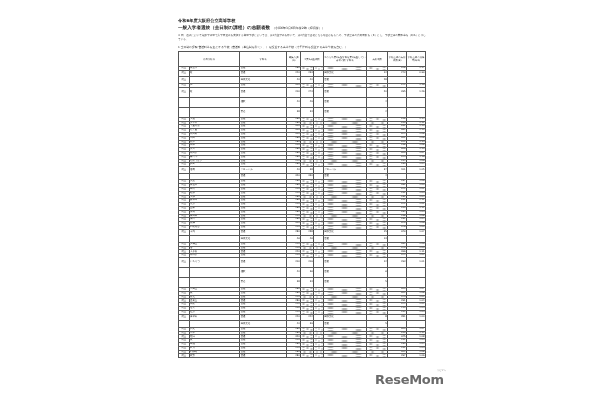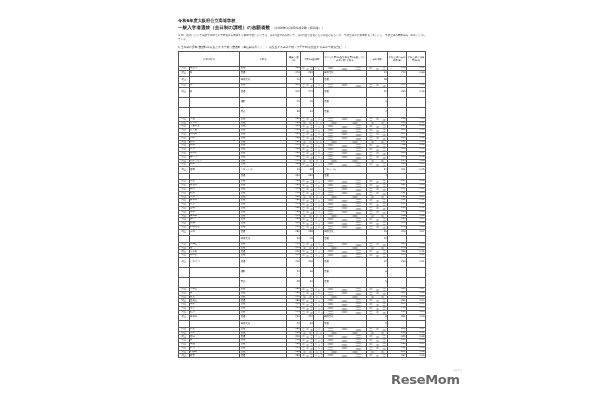--- a/index.html
+++ b/index.html
@@ -14,21 +14,21 @@
   table { border-collapse:collapse; width:248px; table-layout:fixed; margin-top:2px; }
   td, th { border:0.5px solid #555; font-size:2.4px; line-height:2.6px; height:2.8px; padding:0 0.5px;
            white-space:nowrap; overflow:hidden; font-weight:normal; }
   th { height:14px; text-align:center; white-space:normal; line-height:3px; font-size:2.4px; }
   td.num { text-align:right; }
   td.c { text-align:center; }
   tr.big td { height:9px; }
   tr.mid td { height:5.6px; }
   td.slash { background:linear-gradient(to top right, transparent 46%, #777 48%, #777 52%, transparent 54%); }
   .logo { position:absolute; left:375px; top:372px; font-family:"DejaVu Sans", sans-serif;
-          font-weight:bold; font-size:13px; color:#6b6b6b; letter-spacing:-0.3px;margin-left:16px; }
+          font-weight:bold; font-size:13px; color:#6b6b6b; letter-spacing:-0.3px; }
   .logo .small { position:absolute; right:-2px; top:-3px; font-size:2.5px; color:#999; font-weight:normal; }
 </style>
 </head>
 <body>
 
 <div class="page">
   <div class="t1">令和6年度大阪府公立高等学校</div>
   <div class="t2">
     <span>一般入学者選抜（全日制の課程）の志願者数</span><span class="sub">（令和6年3月6日午後2時（締切後））</span>
   </div>

